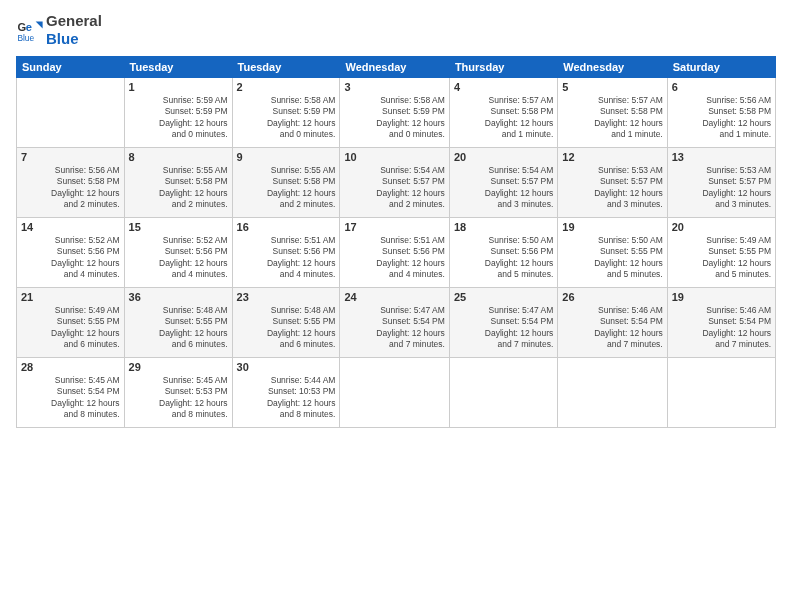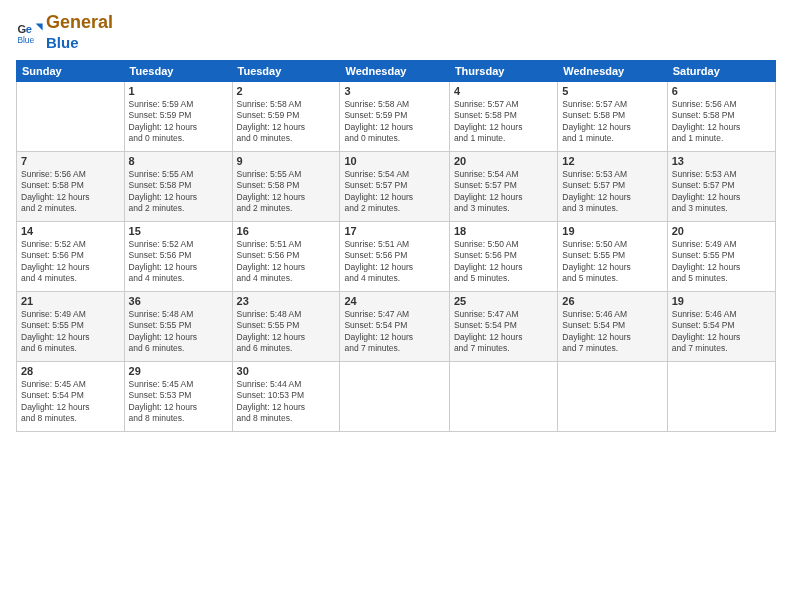--- a/index.html
+++ b/index.html
@@ -68,20 +68,21 @@
       font-size: 11px;
       font-weight: bold;
       color: #333;
       display: block;
       margin-bottom: 2px;
     }
     .day-info {
       font-size: 8.5px;
       color: #444;
       line-height: 1.35;
+      text-align: right;
     }
     .empty-cell {
       background: #f9f9f9;
     }
     tr:nth-child(odd) td {
       background: #fff;
     }
     tr:nth-child(even) td {
       background: #f5f5f5;
     }
@@ -95,21 +96,21 @@
 <div class="page">
   <div class="header">
     <div class="logo">
       <svg class="logo-icon" viewBox="0 0 40 40">
         <text x="2" y="22" font-size="16" font-weight="bold" fill="#333">G</text>
         <text x="14" y="22" font-size="16" font-weight="bold" fill="#1565c0">e</text>
         <text x="2" y="36" font-size="12" fill="#1565c0">Blue</text>
         <polygon points="28,8 38,8 38,18" fill="#1565c0"></polygon>
       </svg>
       <div style="line-height:1.2;">
-        <div style="font-size:18px;font-weight:bold;color:#a16207;">General</div>
+        <div style="font-size:15px;font-weight:bold;color:#404040;">General</div>
         <div style="font-size:15px;font-weight:bold;color:#1565c0;">Blue</div>
       </div>
     </div>
   </div>
 
   <table class="calendar">
     <thead>
       <tr>
         <th>Sunday</th>
         <th>Tuesday</th>

